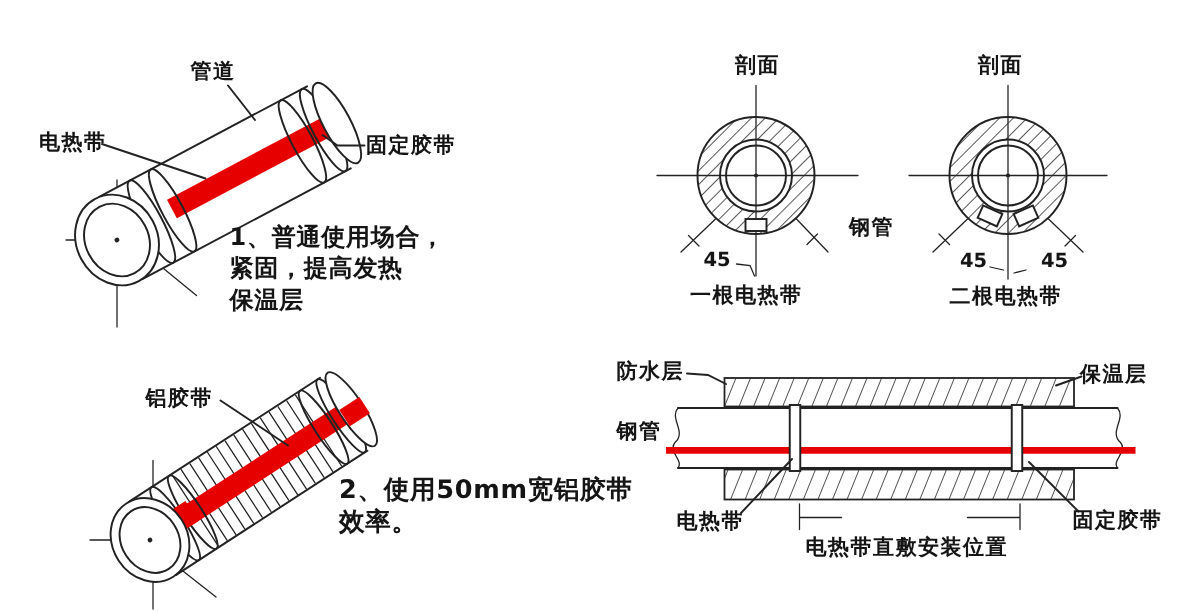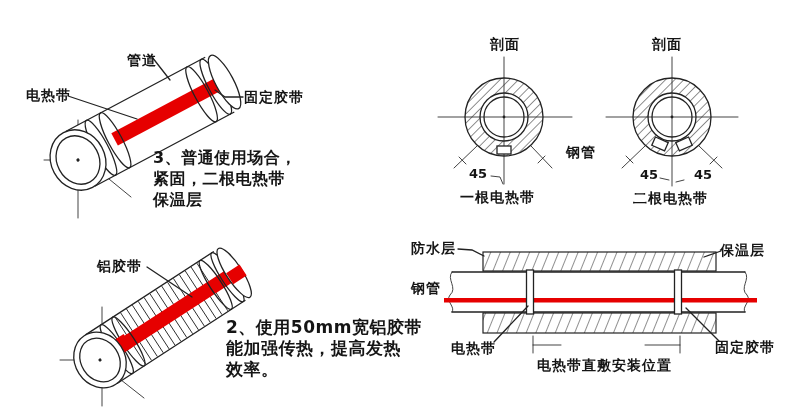--- a/index.html
+++ b/index.html
@@ -110,35 +110,34 @@
       <rect x="526.5" y="270" width="7" height="44" class="wfs" stroke-width="1.1"></rect>
       <rect x="674.5" y="270" width="7" height="44" class="wfs" stroke-width="1.1"></rect>
       <path class="ln-thin" d="M533,336 L533,353 M680,336 L680,353 M533,345 L561,345 M645,345 L680,345"></path>
       <path class="ln" d="M458,249 L472,250 L484,256"></path>
       <path class="ln" d="M721,251 L704,257"></path>
       <path class="ln" d="M494,342 L528,306"></path>
       <path class="ln" d="M719,341 L686,308"></path>
     </g>
   </svg>
 
-  <div class="lbl" style="left:127px;top:52px">管道</div>
+  <div class="lbl" style="left:127px;top:40px">管道</div>
   <div class="lbl" style="left:26px;top:87px">电热带</div>
   <div class="lbl" style="left:244px;top:89px">固定胶带</div>
 
   <div class="note note-1" style="left:153px;top:147px">
-    <div>3、普通使用场合，</div>
-    <div>紧固，二根电热带</div>
+    <div>1、普通使用场合，</div>
+    <div>紧固，提高发热</div>
     <div>保温层</div>
   </div>
 
   <div class="lbl" style="left:97px;top:258px">铝胶带</div>
 
   <div class="note note-2" style="left:226px;top:317px">
     <div>2、使用50mm宽铝胶带</div>
-    <div>能加强传热，提高发热</div>
     <div>效率。</div>
   </div>
 
   <div class="lbl" style="left:490px;top:36px">剖面</div>
   <div class="lbl" style="left:652px;top:36px">剖面</div>
   <div class="lbl" style="left:566px;top:144px">钢管</div>
   <div class="lbl num" style="left:469px;top:166px">45</div>
   <div class="lbl" style="left:460px;top:189px">一根电热带</div>
   <div class="lbl num" style="left:640px;top:167px">45</div>
   <div class="lbl num" style="left:694px;top:167px">45</div>

